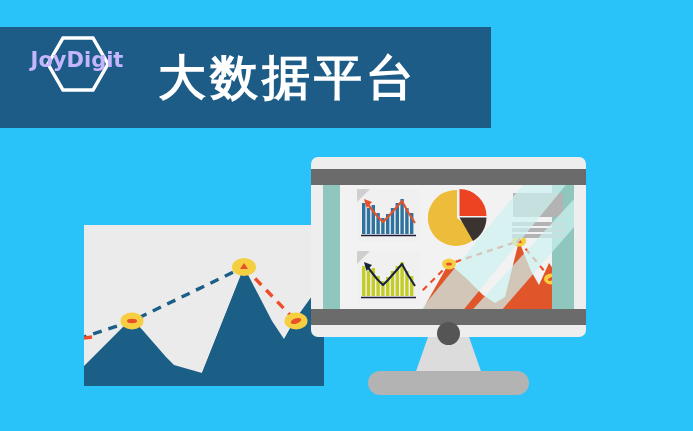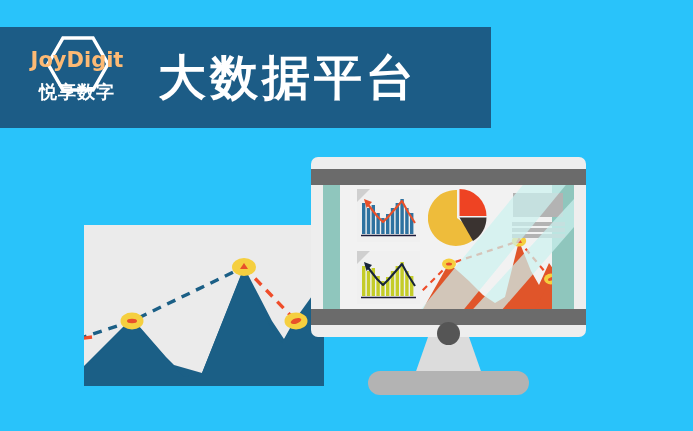--- a/index.html
+++ b/index.html
@@ -18,21 +18,21 @@
   }
   #logo-block{
     position:relative;width:118px;height:92px;margin-left:18px;flex:none;
     display:flex;flex-direction:column;align-items:center;justify-content:flex-start;
   }
   #logo-hex{
     position:absolute;left:28px;top:4px;width:64px;height:56px;
   }
   #logo-word{
     position:relative;z-index:2;margin-top:18px;
-    color:#fdba74;font-size:21px;font-weight:bold;letter-spacing:0px;
+    color:#c4b5fd;font-size:21px;font-weight:bold;letter-spacing:0px;
     font-family:"DejaVu Sans",sans-serif;
     line-height:1;
     white-space:nowrap;
   }
   #logo-sub{
     position:relative;z-index:2;margin-top:12px;
     color:#ffffff;font-size:18px;font-weight:bold;letter-spacing:1px;
     line-height:1;white-space:nowrap;
   }
   #header-title{
@@ -95,21 +95,20 @@
 
 <div id="stage">
 
   <div id="header-band">
 
     <div id="logo-block">
       <svg id="logo-hex" viewBox="0 0 64 56">
         <polygon points="17,2 47,2 62,28 47,54 17,54 2,28" fill="none" stroke="#ffffff" stroke-width="3.5"></polygon>
       </svg>
       <div id="logo-word">JoyDigit</div>
-      <div id="logo-sub">悦享数字</div>
     </div>
 
     <div id="header-title">大数据平台</div>
   </div>
 
   <div id="left-panel">
     <svg width="233" height="161" viewBox="0 0 233 161">
 
       <polygon fill="#1b5f86" points="-20,161 48,93 82,132 90,140 118,148 160,42 188,96 200,114 210,96 233,64 233,161"></polygon>
 

